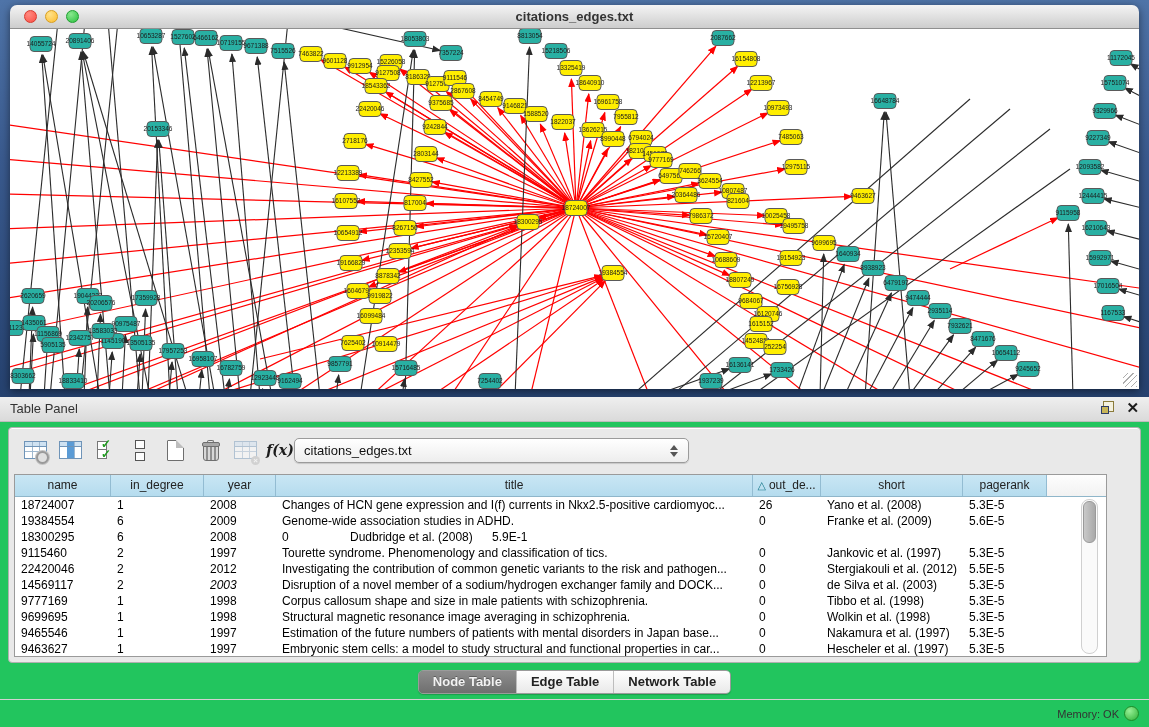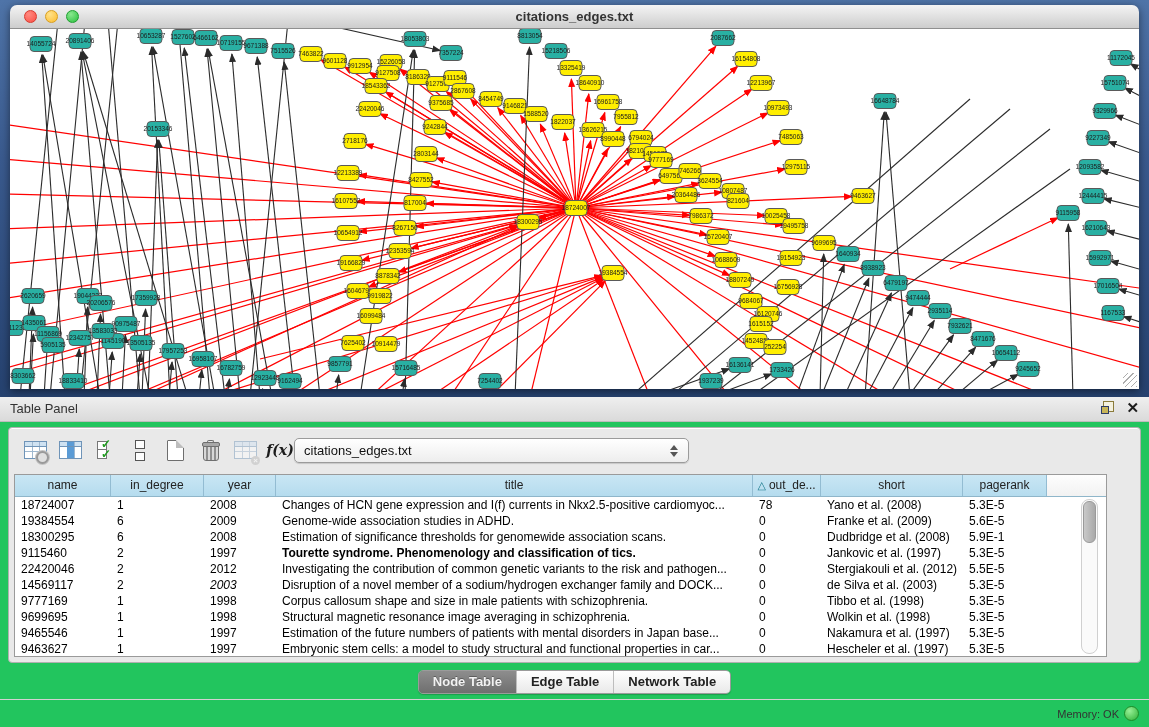--- a/index.html
+++ b/index.html
@@ -889,47 +889,46 @@
             <div class="th" style="width: 142px;">short</div>
             <div class="th" style="width: 84px;">pagerank</div>
             <div class="th fill"></div>
           </div>
         <div class="tbody" id="tbody">
             <div class="tr">
               <div class="td" style="width: 96px;">18724007</div>
               <div class="td" style="width: 93px;">1</div>
               <div class="td" style="width: 72px;">2008</div>
               <div class="td" style="width: 477px;">Changes of HCN gene expression and I(f) currents in Nkx2.5-positive cardiomyoc...</div>
-              <div class="td" style="width: 68px;">78</div>
+              <div class="td" style="width: 68px;">26</div>
               <div class="td" style="width: 142px;">Yano et al. (2008)</div>
               <div class="td" style="width: 84px;">5.3E-5</div>
             </div>
             <div class="tr">
               <div class="td" style="width: 96px;">19384554</div>
               <div class="td" style="width: 93px;">6</div>
               <div class="td" style="width: 72px;">2009</div>
               <div class="td" style="width: 477px;">Genome-wide association studies in ADHD.</div>
               <div class="td" style="width: 68px;">0</div>
               <div class="td" style="width: 142px;">Franke et al. (2009)</div>
               <div class="td" style="width: 84px;">5.6E-5</div>
             </div>
             <div class="tr">
               <div class="td" style="width: 96px;">18300295</div>
               <div class="td" style="width: 93px;">6</div>
               <div class="td" style="width: 72px;">2008</div>
-              <div class="td" style="width: 477px;">Estimation of significance thresholds for genomewide association scans.</div>
               <div class="td" style="width: 68px;">0</div>
               <div class="td" style="width: 142px;">Dudbridge et al. (2008)</div>
               <div class="td" style="width: 84px;">5.9E-1</div>
             </div>
             <div class="tr">
               <div class="td" style="width: 96px;">9115460</div>
               <div class="td" style="width: 93px;">2</div>
               <div class="td" style="width: 72px;">1997</div>
-              <div class="td" style="width: 477px; font-weight: bold;">Tourette syndrome. Phenomenology and classification of tics.</div>
+              <div class="td" style="width: 477px;">Tourette syndrome. Phenomenology and classification of tics.</div>
               <div class="td" style="width: 68px;">0</div>
               <div class="td" style="width: 142px;">Jankovic et al. (1997)</div>
               <div class="td" style="width: 84px;">5.3E-5</div>
             </div>
             <div class="tr">
               <div class="td" style="width: 96px;">22420046</div>
               <div class="td" style="width: 93px;">2</div>
               <div class="td" style="width: 72px;">2012</div>
               <div class="td" style="width: 477px;">Investigating the contribution of common genetic variants to the risk and pathogen...</div>
               <div class="td" style="width: 68px;">0</div>

